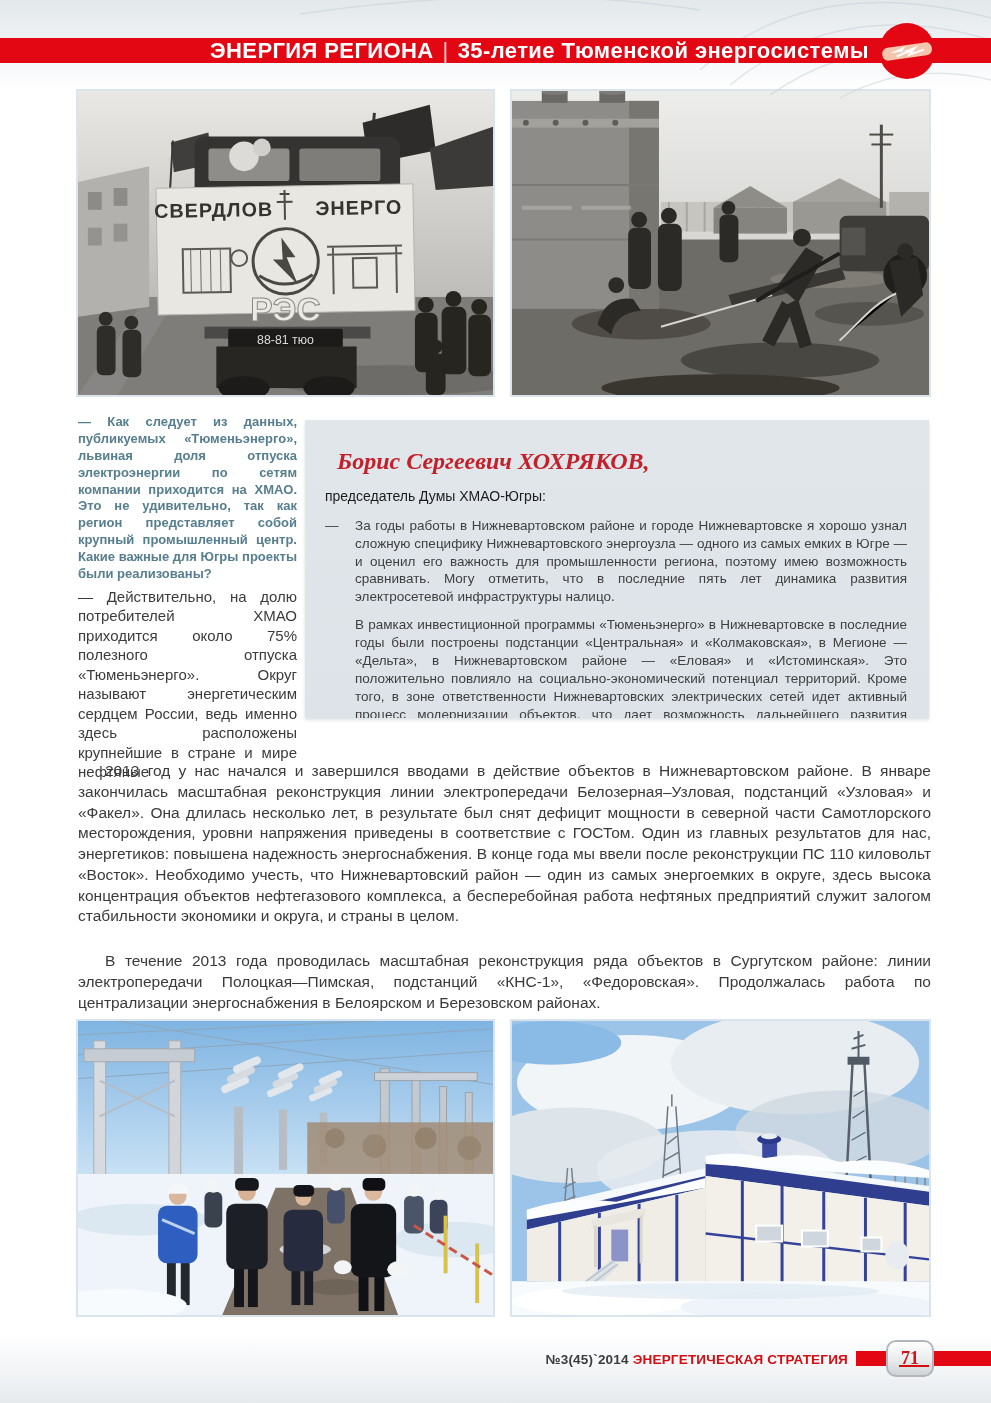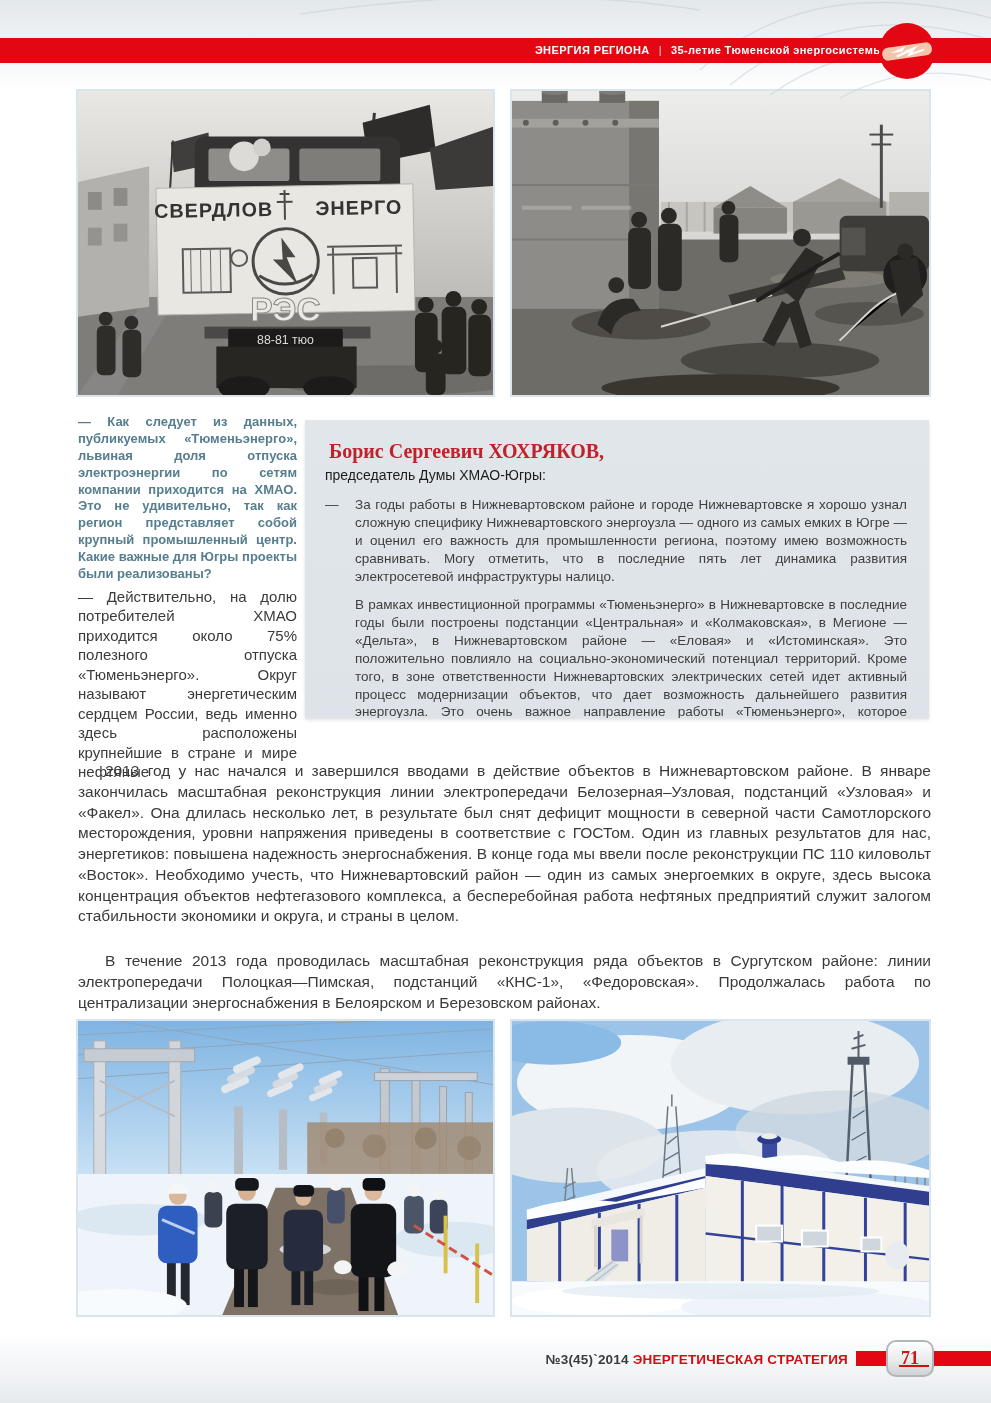--- a/index.html
+++ b/index.html
@@ -7,22 +7,22 @@
     position:relative; width:991px; height:1403px; margin:0 auto;
     background:#ffffff; overflow:hidden;
     font-family:"Liberation Sans", sans-serif;
     -webkit-font-smoothing:antialiased;
   }
   
   .top-band { position:absolute; top:0; left:0; width:991px; height:90px;
     background:linear-gradient(180deg,#e3e8eb 0%,#edf1f3 40%,#ffffff 100%); z-index:0; }
   .swirls { position:absolute; top:0; left:0; width:991px; height:100px; z-index:1; }
   .header-bar { position:absolute; top:38px; left:0; width:991px; height:25px; z-index:2; }
-  .header-text { position:absolute; top:38px; right:108px; height:25px; line-height:25px;
-    color:#ffffff; font-weight:bold; font-size:11px; letter-spacing:.4px; z-index:3; white-space:nowrap; }
+  .header-text { position:absolute; top:38px; right:122px; height:25px; line-height:25px;
+    color:#ffffff; font-weight:bold; font-size:22px; letter-spacing:.4px; z-index:3; white-space:nowrap; }
   .header-sep { font-weight:normal; opacity:.8; padding:0 9px; }
   .logo { position:absolute; top:21px; left:876px; width:62px; height:60px; z-index:4; }
 
   
   .photo { position:absolute; border:2px solid #d9e4ec; background:#eceff1; box-sizing:border-box; }
   .photo svg { display:block; width:100%; height:100%; }
   #photo-tl { left:76px;  top:89px;  width:419px; height:308px; }
   #photo-tr { left:510px; top:89px;  width:421px; height:308px; }
   #photo-bl { left:76px;  top:1019px; width:419px; height:298px; }
   #photo-br { left:510px; top:1019px; width:421px; height:298px; }
@@ -32,21 +32,21 @@
   .question { color:#567e8e; font-weight:bold; font-size:13px; line-height:1.3;
     text-align:justify; margin:0; }
   .answer { color:#3b3b3b; font-size:15px; line-height:1.3; text-align:justify; margin:4px 0 0 0; }
 
   
   .quote { position:absolute; left:305px; top:420px; width:624px; height:298px;
     background:linear-gradient(180deg,#e0e6ea 0%,#dde3e8 100%);
     box-shadow:0 2px 3px rgba(120,135,145,.25);
     box-sizing:border-box; padding:16px 22px 12px 20px; overflow:hidden; }
   .quote-name { font-family:"Liberation Serif", serif; color:#c2202a; font-weight:bold;
-    font-size:20px; line-height:1.15; margin:4px; }
+    font-size:24px; line-height:1.15; margin:12px;font-style:italic; }
   .quote-role { color:#1c1c1c; font-weight:normal; font-size:14px; margin:2px 0 0 0; }
   .quote-para { display:flex; margin-top:13px; }
   .quote-dash { width:30px; flex:0 0 30px; color:#3f3f3f; font-size:13.5px; line-height:1.33; }
   .quote-body { flex:1; color:#3f3f3f; font-size:13.5px; line-height:1.33; text-align:justify; }
   .quote-para2 { margin-top:10px; margin-left:30px; }
 
   
   .body-text { position:absolute; left:78px; top:737px; width:853px;
     color:#3a3a3a; font-size:15.5px; line-height:1.34; text-align:justify; }
   .body-text p { margin:0; }

